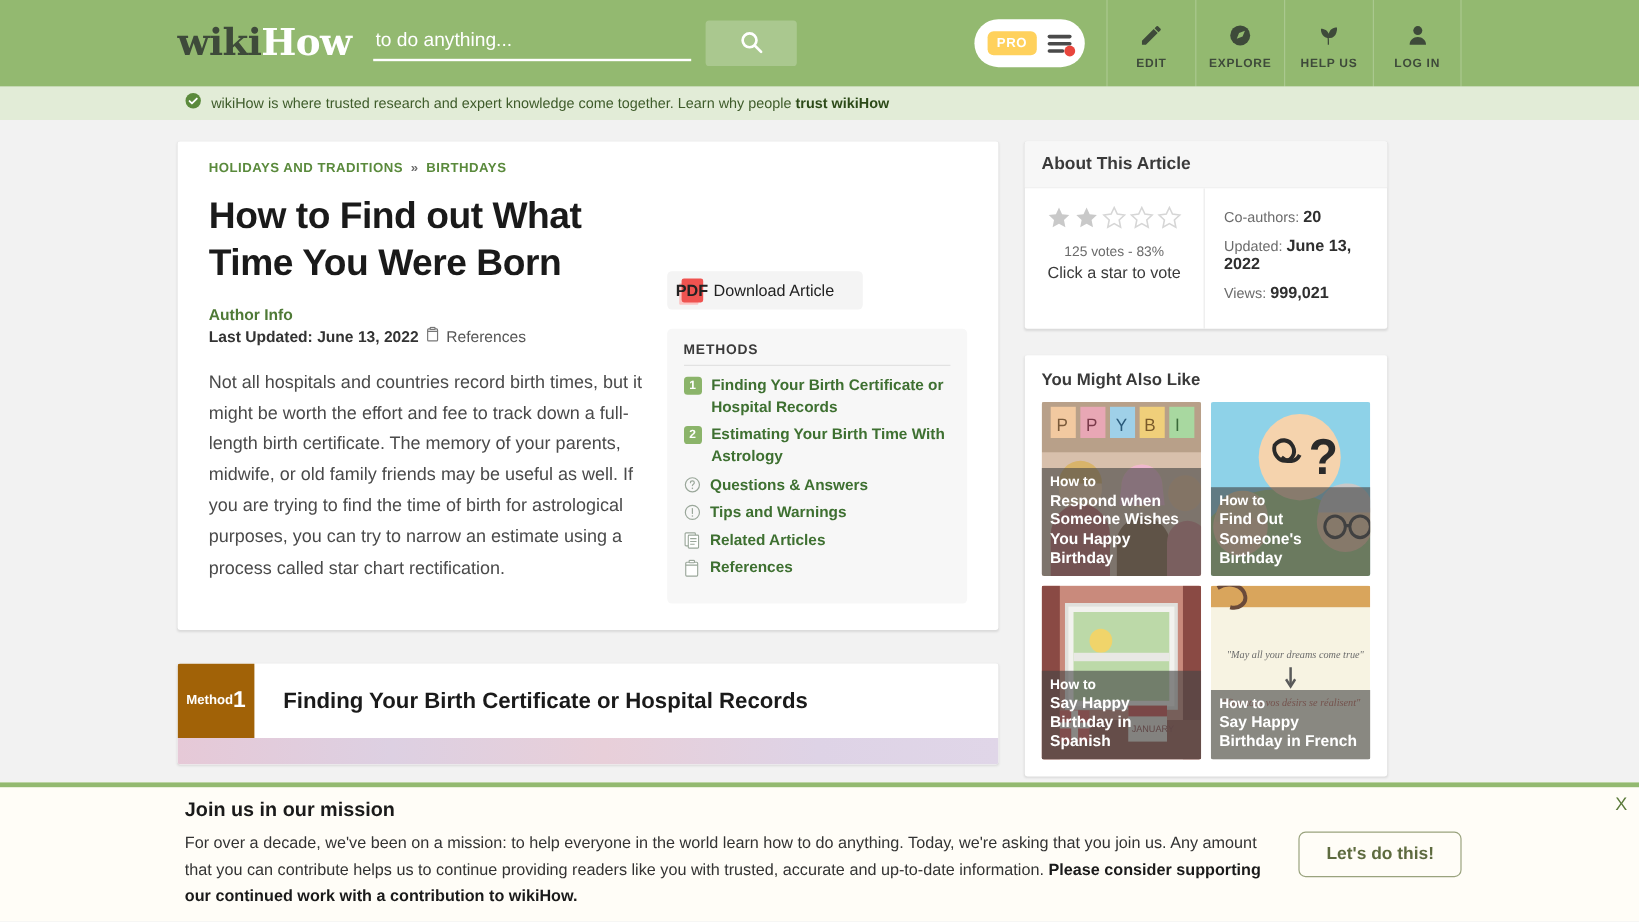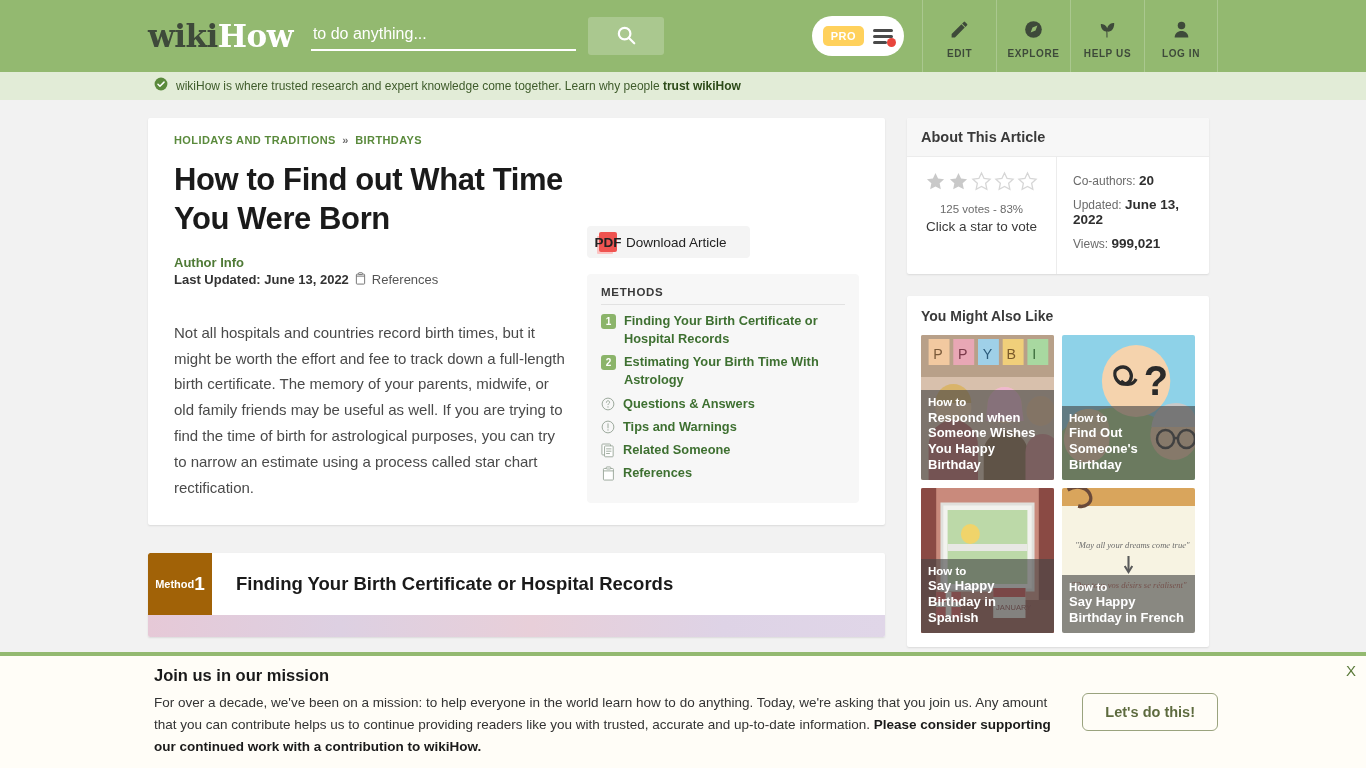--- a/index.html
+++ b/index.html
@@ -117,21 +117,21 @@
   }
   .trust-text { font-size: 12px; color: #3e5b2a; }
   .trust-text b { color: #2c4a18; }
 
   
   .page {
     width: 1070px; margin: 0 auto;
     display: flex; gap: 22px;
     padding-top: 18px;
   }
-  .main-col { width: 737px; }
+  .main-col { width: 684px; }
   .side-col { width: 302px; }
 
   .card {
     background: #ffffff;
     border-radius: 2px;
     box-shadow: 0 1px 2px rgba(0,0,0,0.10);
   }
 
   .intro-card { padding: 16px 26px 22px 26px; display: flex; gap: 0; }
   .intro-left { width: 395px; }
@@ -148,22 +148,22 @@
     font-weight: bold; letter-spacing: -0.4px;
     margin-bottom: 16px;
     max-width: 640px;
   }
   .author-info {
     font-size: 13px; font-weight: bold; color: #4f7a36;
     cursor: pointer; margin-bottom: 2px;
   }
   .meta-line {
     font-size: 13px; color: #333; font-weight: bold;
-    display: flex; align-items: center; gap: 6px;
-    margin-bottom: 32px;
+    display: flex; align-items: flex-end; gap: 6px;
+    margin-bottom: 18px;
   }
   .meta-refs { color: #555; font-weight: normal; cursor: pointer; }
 
   .intro-text {
     font-size: 15px; line-height: 1.72; color: #4a4a4a;
   }
 
   .intro-right { width: 290px; padding-left: 18px; padding-top: 92px; }
 
   .dl-btn {
@@ -444,21 +444,21 @@
             <div class="toc-row">
               <span class="toc-ico">
                 <svg width="14" height="15" viewBox="0 0 18 19" fill="#fff" stroke="#9aa79a" stroke-width="1.2">
                   <rect x="1.2" y="1.2" width="11" height="14" rx="1"></rect>
                   <rect x="4.6" y="3.6" width="11" height="14" rx="1"></rect>
                   <line x1="6.6" y1="7.4" x2="13.4" y2="7.4"></line>
                   <line x1="6.6" y1="10.4" x2="13.4" y2="10.4"></line>
                   <line x1="6.6" y1="13.4" x2="11.4" y2="13.4"></line>
                 </svg>
               </span>
-              <span class="toc-label">Related Someone</span>
+              <span class="toc-label">Related Articles</span>
             </div>
             <div class="toc-row">
               <span class="toc-ico">
                 <svg width="13" height="15" viewBox="0 0 16 19" fill="#fff" stroke="#9aa79a" stroke-width="1.2">
                   <rect x="1.6" y="3.2" width="12.6" height="14.6" rx="1"></rect>
                   <line x1="1.6" y1="6.2" x2="14.2" y2="6.2"></line>
                   <rect x="5.2" y="1.2" width="5.6" height="2.6" rx="0.8"></rect>
                 </svg>
               </span>
               <span class="toc-label">References</span>

